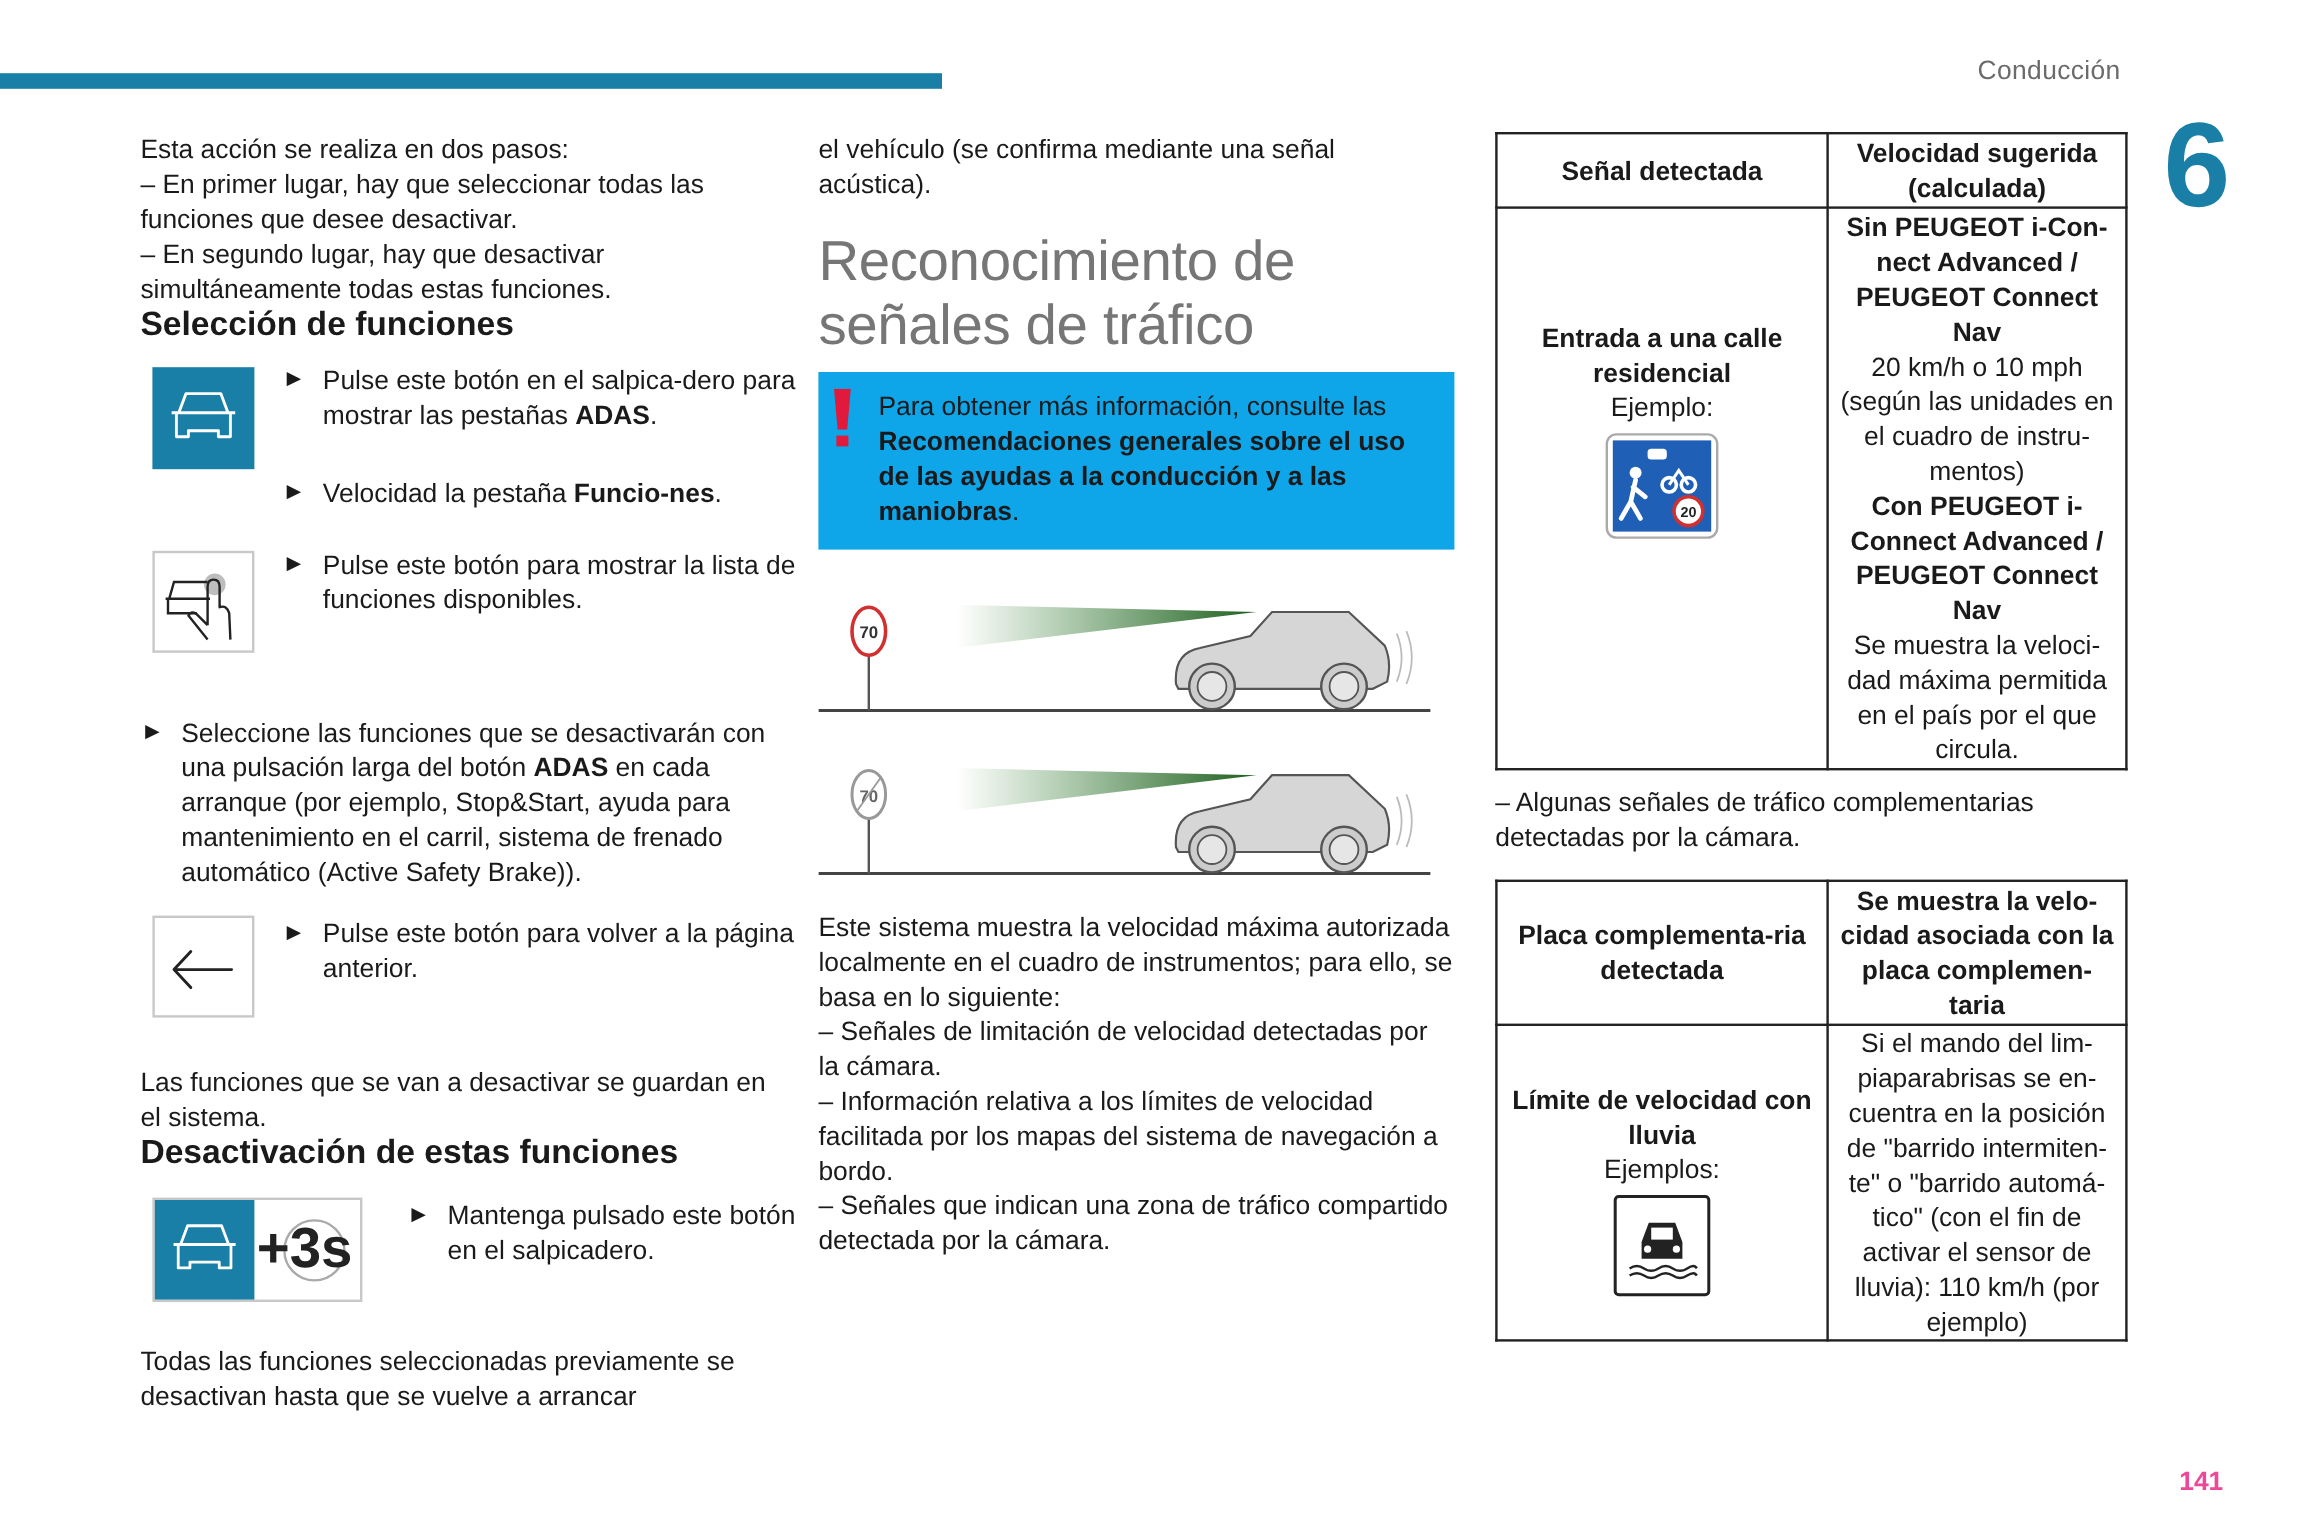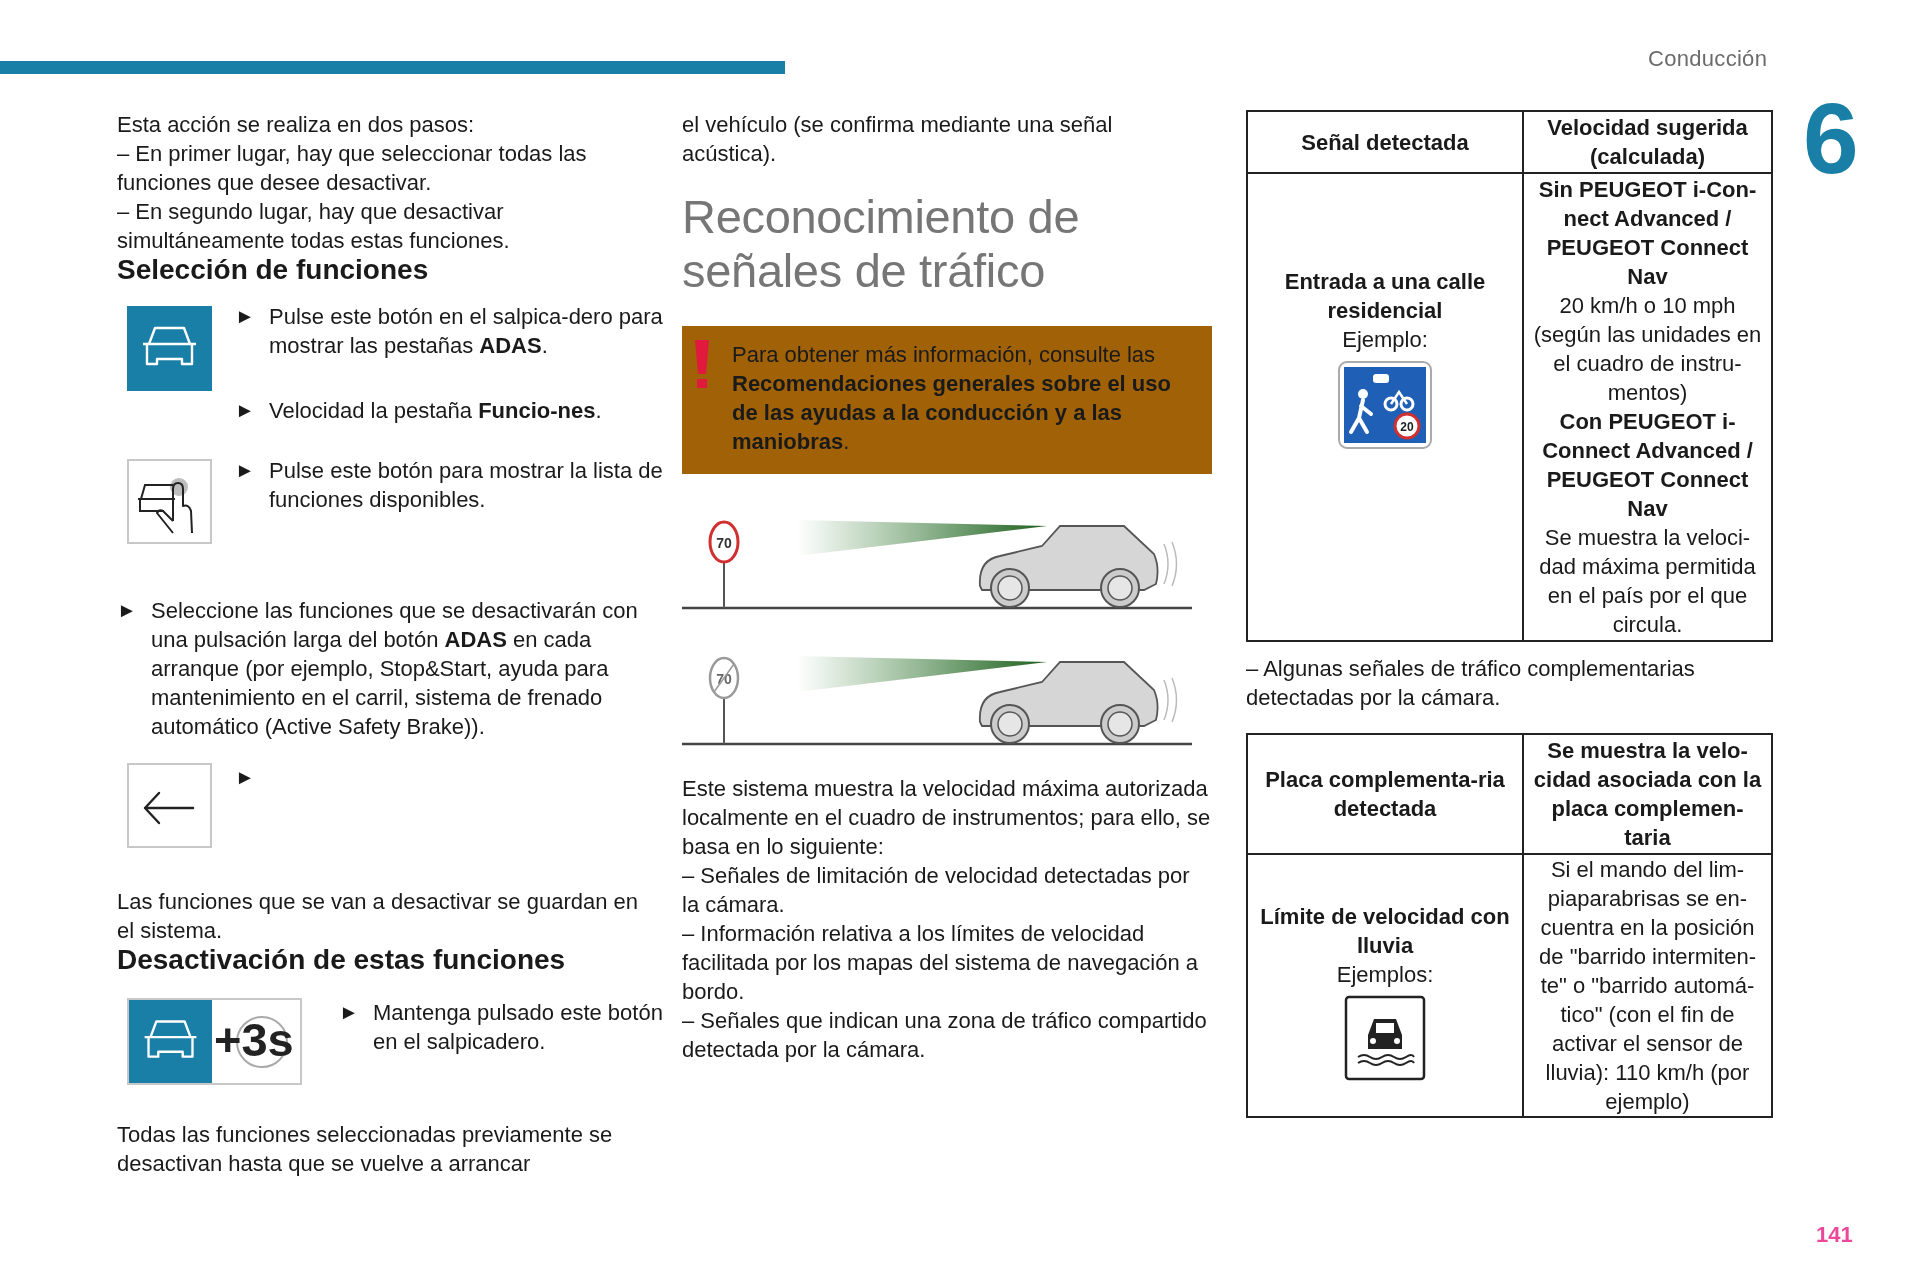--- a/index.html
+++ b/index.html
@@ -18,21 +18,21 @@
   b { font-weight: bold; }
 
   .iconrow { position: relative; }
   .icon-box { position: absolute; width: 85px; height: 85px; box-sizing: border-box; }
   .icon-blue { background: #1a7fa6; }
   .icon-outline { border: 2px solid #c8c8c8; background: #fff; }
   .bullet { position: relative; padding-left: 34px; }
   .bullet .tri { position: absolute; left: 0; top: 0; font-size: 20px; }
 
   .title { font-size: 47px; line-height: 54px; color: #767676; margin: 22px 0 0 0; letter-spacing: -0.3px; }
-  .notice { background: #a16207; margin-top: 28px; padding: 14px 16px 18px 16px; position: relative; }
+  .notice { background: #0ea5e9; margin-top: 12px; padding: 14px 16px 18px 16px; position: relative; }
   .notice .excl { position: absolute; left: 10px; top: 14px; width: 20px; }
   .notice .txt1 { padding-left: 34px; }
 
   table.sig { position: absolute; border-collapse: collapse; font-size: 22px; line-height: 29px; }
   table.sig td { border: 2px solid #222; text-align: center; vertical-align: middle; padding: 0 6px; }
   table.sig .hd { font-weight: bold; }
 </style>
 </head>
 <body>
 
@@ -80,20 +80,21 @@
   </div>
 
   <div class="iconrow" style="height:100px; margin-top:22px;">
     <div class="icon-box icon-outline" style="left:10px; top:0;">
       <svg width="81" height="81" viewBox="0 0 81 81">
         <path d="M16 43 L64 43 M30 28 L16 43 L30 58" fill="none" stroke="#222" stroke-width="2.4" stroke-linecap="round" stroke-linejoin="round"></path>
       </svg>
     </div>
     <div class="bullet" style="position:absolute; left:118px; top:0; width:400px;">
       <span class="tri">►</span>
+      <span>Pulse este botón para volver a la página anterior.</span>
     </div>
   </div>
 
   <p style="margin-top:24px;">Las funciones que se van a desactivar se guardan en el sistema.</p>
   <p class="h3">Desactivación de estas funciones</p>
 
   <div class="iconrow" style="height:110px; margin-top:24px;">
     <div style="position:absolute; left:10px; top:0; width:175px; height:87px; border:2px solid #c8c8c8; box-sizing:border-box; display:flex;">
       <div style="width:83px; height:83px; background:#1a7fa6;">
         <svg width="83" height="83" viewBox="0 0 85 85">

